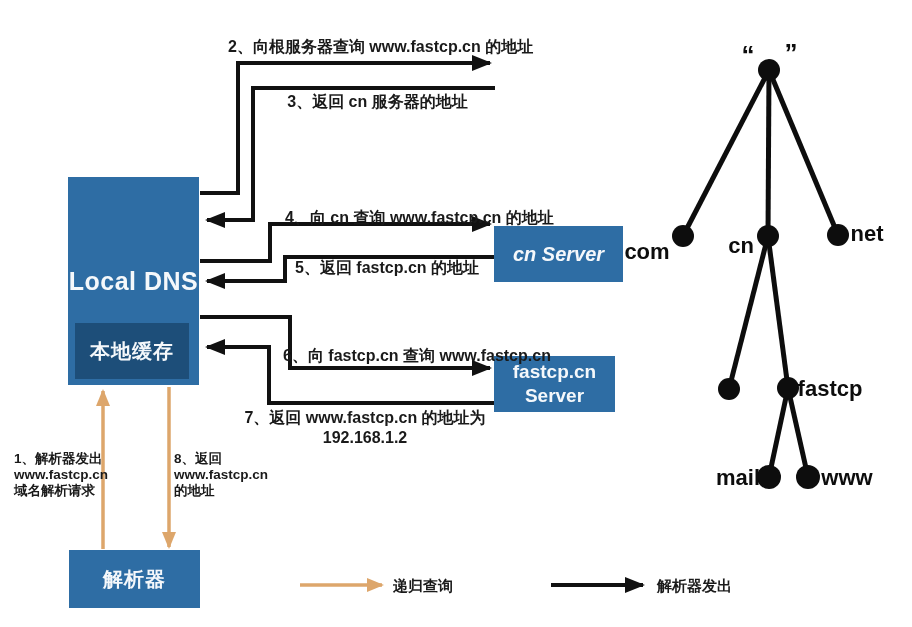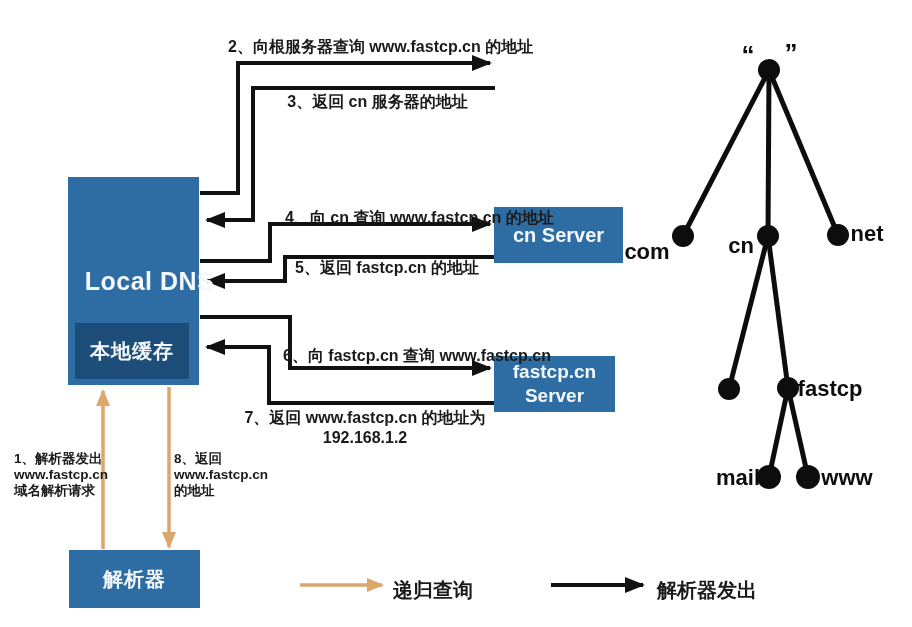--- a/index.html
+++ b/index.html
@@ -24,51 +24,51 @@
     color: #f5f8fb;
     display: flex;
     align-items: center;
     justify-content: center;
     text-align: center;
   }
   .box .box-label { width: 100%; }
   #local-dns-box { left: 68px; top: 177px; width: 131px; height: 208px; display: block; }
   #local-dns-label {
     position: absolute; left: 0; top: 90px; width: 100%;
-    text-align: center; font-size: 25px; letter-spacing: 0.5px; margin-left: 16px;
+    text-align: center; font-size: 25px; letter-spacing: 0.5px;
   }
   #local-cache-box {
     position: absolute; left: 7px; top: 146px; width: 114px; height: 56px;
     background: var(--cache-dark, #1d4e79);
     display: flex; align-items: center; justify-content: center;
     font-size: 20px; letter-spacing: 1px;
   }
   #resolver-box { left: 69px; top: 550px; width: 131px; height: 58px; font-size: 20px; letter-spacing: 1px; }
   #root-server-box { left: 495px; top: 47px; width: 130px; height: 55px; font-size: 20px; }
-  #cn-server-box { left: 494px; top: 207px; width: 129px; height: 56px; font-size: 20px; }
+  #cn-server-box { left: 494px; top: 226px; width: 129px; height: 56px; font-size: 20px; font-style: italic; }
   #fastcp-server-box { left: 494px; top: 356px; width: 121px; height: 56px; font-size: 19px; line-height: 1.25; flex-direction: column; }
   .step-label {
     position: absolute;
     font-size: 16px;
     line-height: 1.25;
     text-align: center;
     white-space: nowrap;
   }
   .step-label.multiline { white-space: normal; text-align: left; font-size: 13.5px; line-height: 1.2; }
   #step2-label { left: 228px; top: 37px;  width: 275px; }
   #step3-label { left: 285px; top: 92px;  width: 185px; }
   #step4-label { left: 255px; top: 208px; width: 235px; margin-left: 30px; }
   #step5-label { left: 295px; top: 258px; width: 175px; }
   #step6-label { left: 283px; top: 346px; width: 225px; }
   #step7-label { left: 240px; top: 408px; width: 250px; white-space: normal; }
   #step1-label { left: 14px;  top: 451px; width: 130px; }
   #step8-label { left: 174px; top: 451px; width: 110px; }
   .legend-label {
     position: absolute;
-    font-size: 20px;
+    font-size: 15px;
     white-space: nowrap;
     text-align: center;
   }
   #legend-recursive-label { left: 393px; top: 577px; }
   #legend-iterative-label { left: 657px; top: 577px; }
   .tree-label {
     position: absolute;
     transform: translate(-50%, -50%);
     font-size: 22px;
     color: #0d0d0d;

